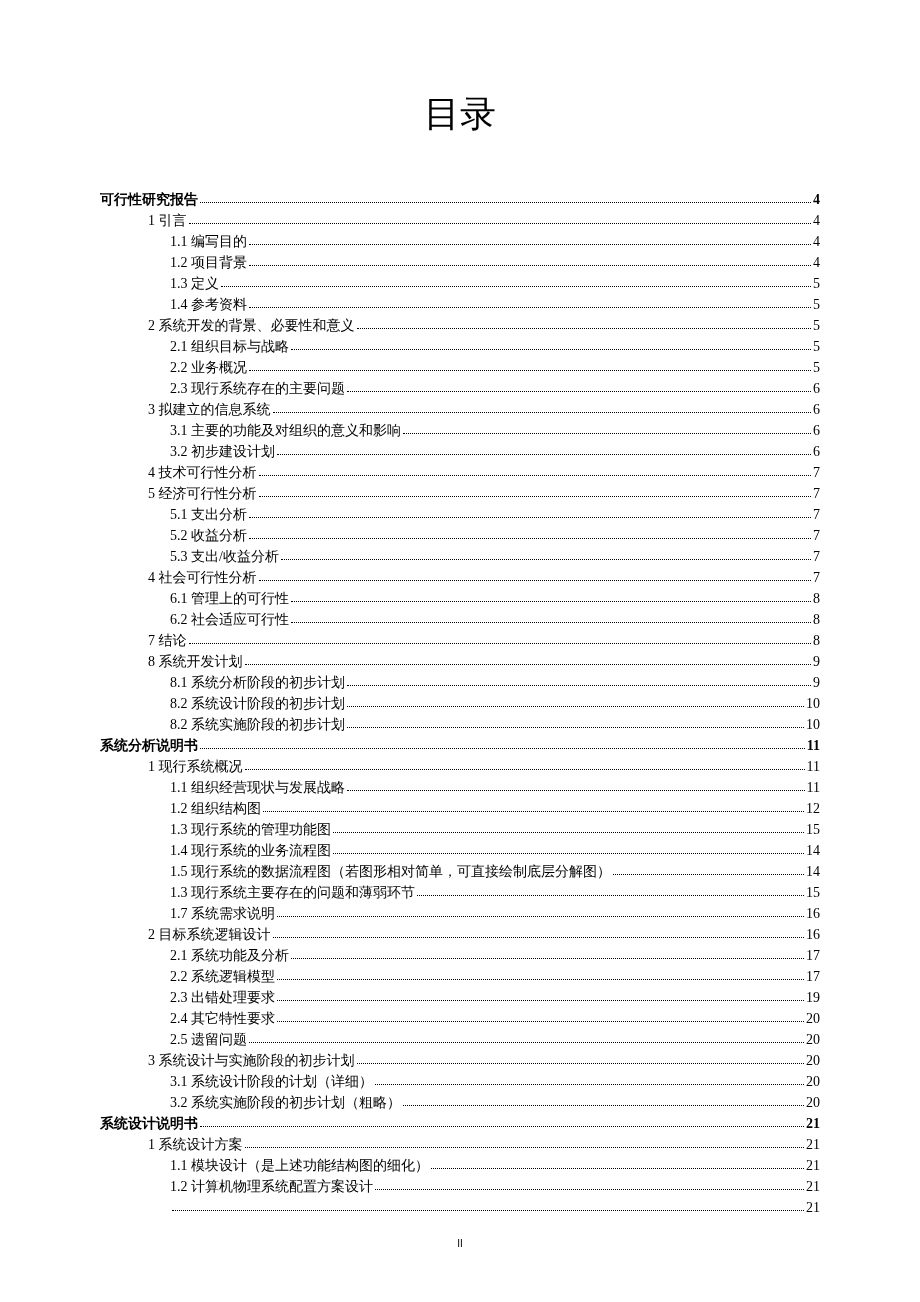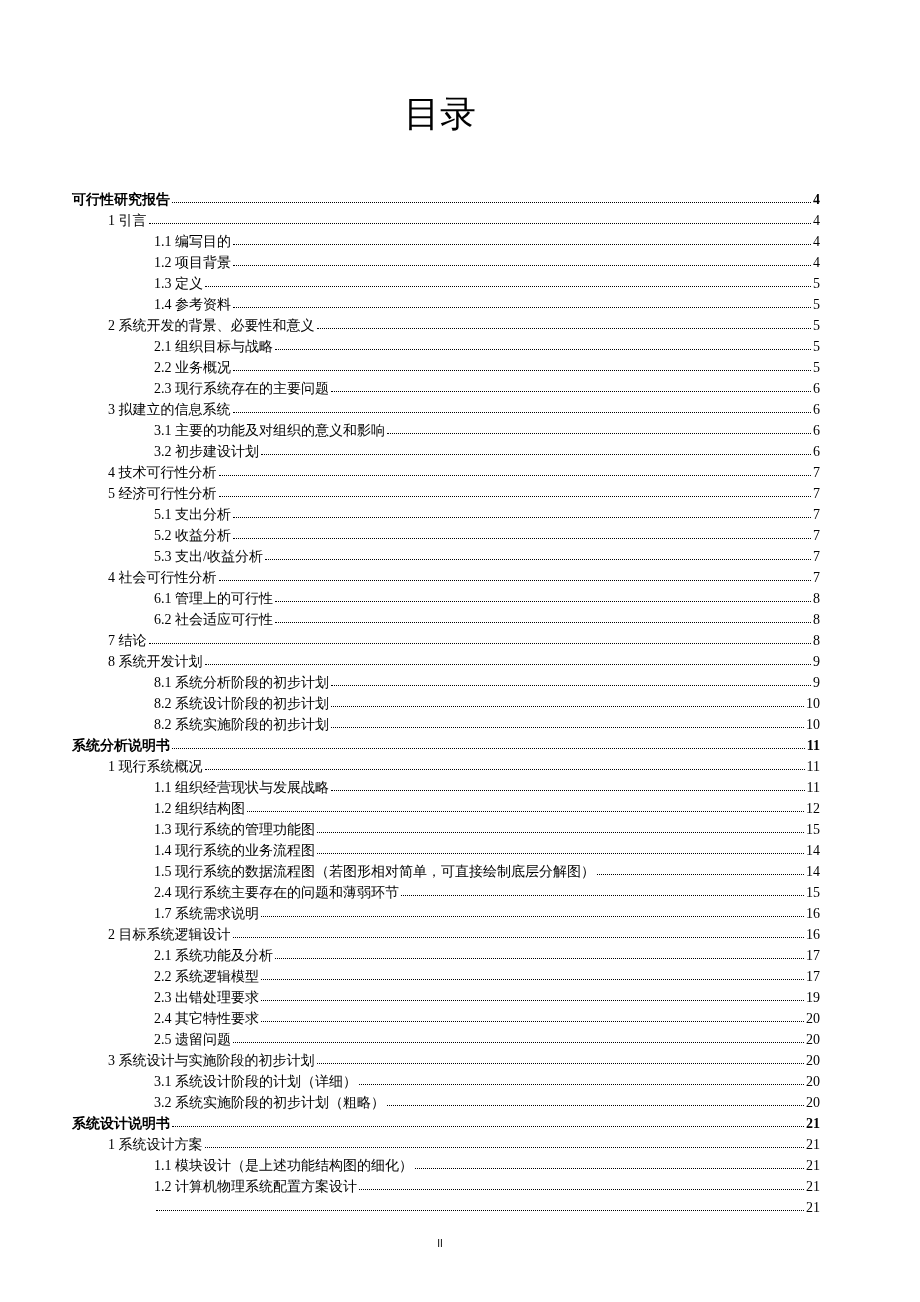--- a/index.html
+++ b/index.html
@@ -4,21 +4,21 @@
 <style>
   body {
     margin: 0;
     padding: 0;
     background: #fff;
     font-family: "SimSun", "宋体", serif;
     width: 920px;
   }
   .page {
     width: 920px;
-    padding: 90px 100px 40px 60px;
+    padding: 90px 100px 40px 100px;
     box-sizing: border-box;
   }
   .title {
     text-align: center;
     font-size: 36px;
     font-weight: normal;
     margin-bottom: 50px;
     font-family: "SimSun", "宋体", serif;
   }
   .toc {
@@ -41,24 +41,24 @@
     border-bottom: 1px dotted #000;
     margin: 0 2px 3px 2px;
     height: 1px;
     align-self: flex-end;
     position: relative;
     bottom: 4px;
   }
   .toc-page {
     flex: 0 0 auto;
   }
-  .lvl-0 { margin-left: 12px; font-weight: bold; align-items: flex-end; }
+  .lvl-0 { margin-left: 0px; font-weight: bold; align-items: flex-end; }
   .lvl-0 .toc-label { font-weight: bold; }
   .lvl-1 { margin-left: 48px; }
-  .lvl-2 { margin-left: 94px; align-items: flex-end; }
+  .lvl-2 { margin-left: 70px; align-items: flex-end; }
   .page-number {
     text-align: center;
     font-size: 10px;
     margin-top: 20px;
     font-family: Arial, sans-serif;
   }
 </style>
 </head>
 <body>
 
@@ -224,21 +224,21 @@
         <span class="toc-label">1.4 现行系统的业务流程图</span>
         <span class="toc-dots"></span>
         <span class="toc-page">14</span>
       </div>
       <div class="toc-row lvl-2">
         <span class="toc-label">1.5 现行系统的数据流程图（若图形相对简单，可直接绘制底层分解图）</span>
         <span class="toc-dots"></span>
         <span class="toc-page">14</span>
       </div>
       <div class="toc-row lvl-2">
-        <span class="toc-label">2.4 现行系统主要存在的问题和薄弱环节</span>
+        <span class="toc-label">1.3 现行系统主要存在的问题和薄弱环节</span>
         <span class="toc-dots"></span>
         <span class="toc-page">15</span>
       </div>
       <div class="toc-row lvl-2">
         <span class="toc-label">1.7 系统需求说明</span>
         <span class="toc-dots"></span>
         <span class="toc-page">16</span>
       </div>
       <div class="toc-row lvl-1">
         <span class="toc-label">2 目标系统逻辑设计</span>

